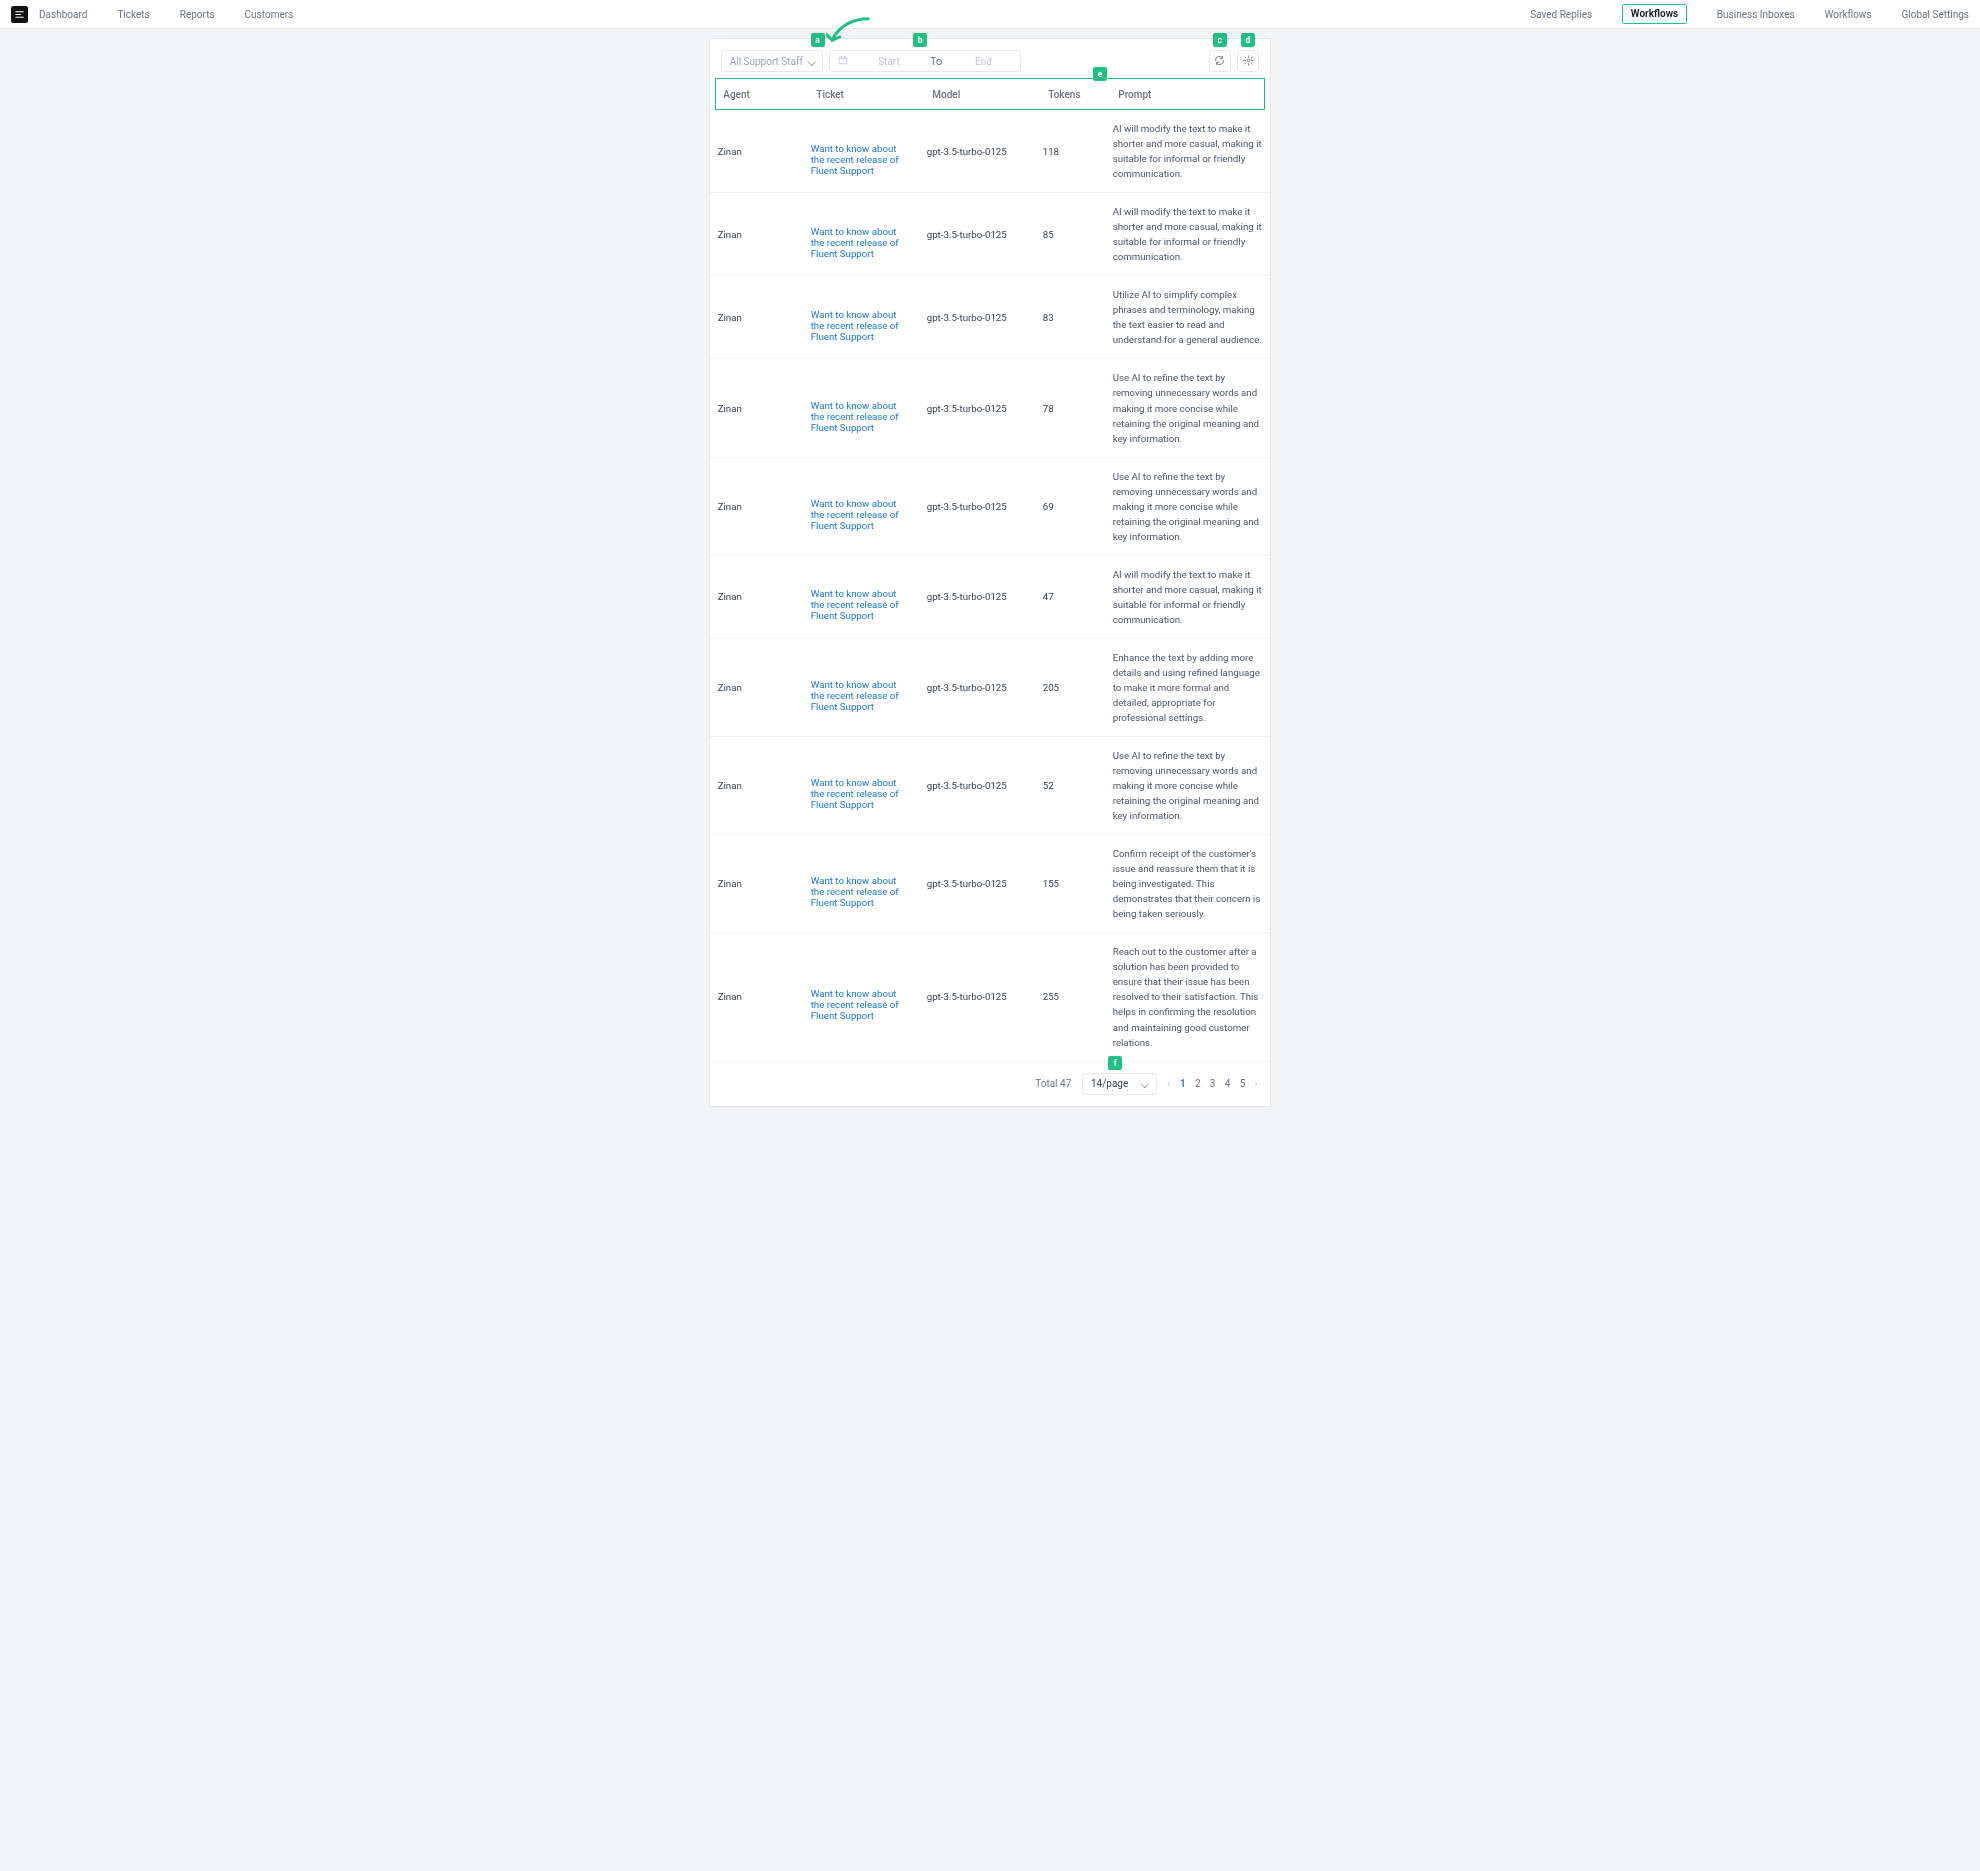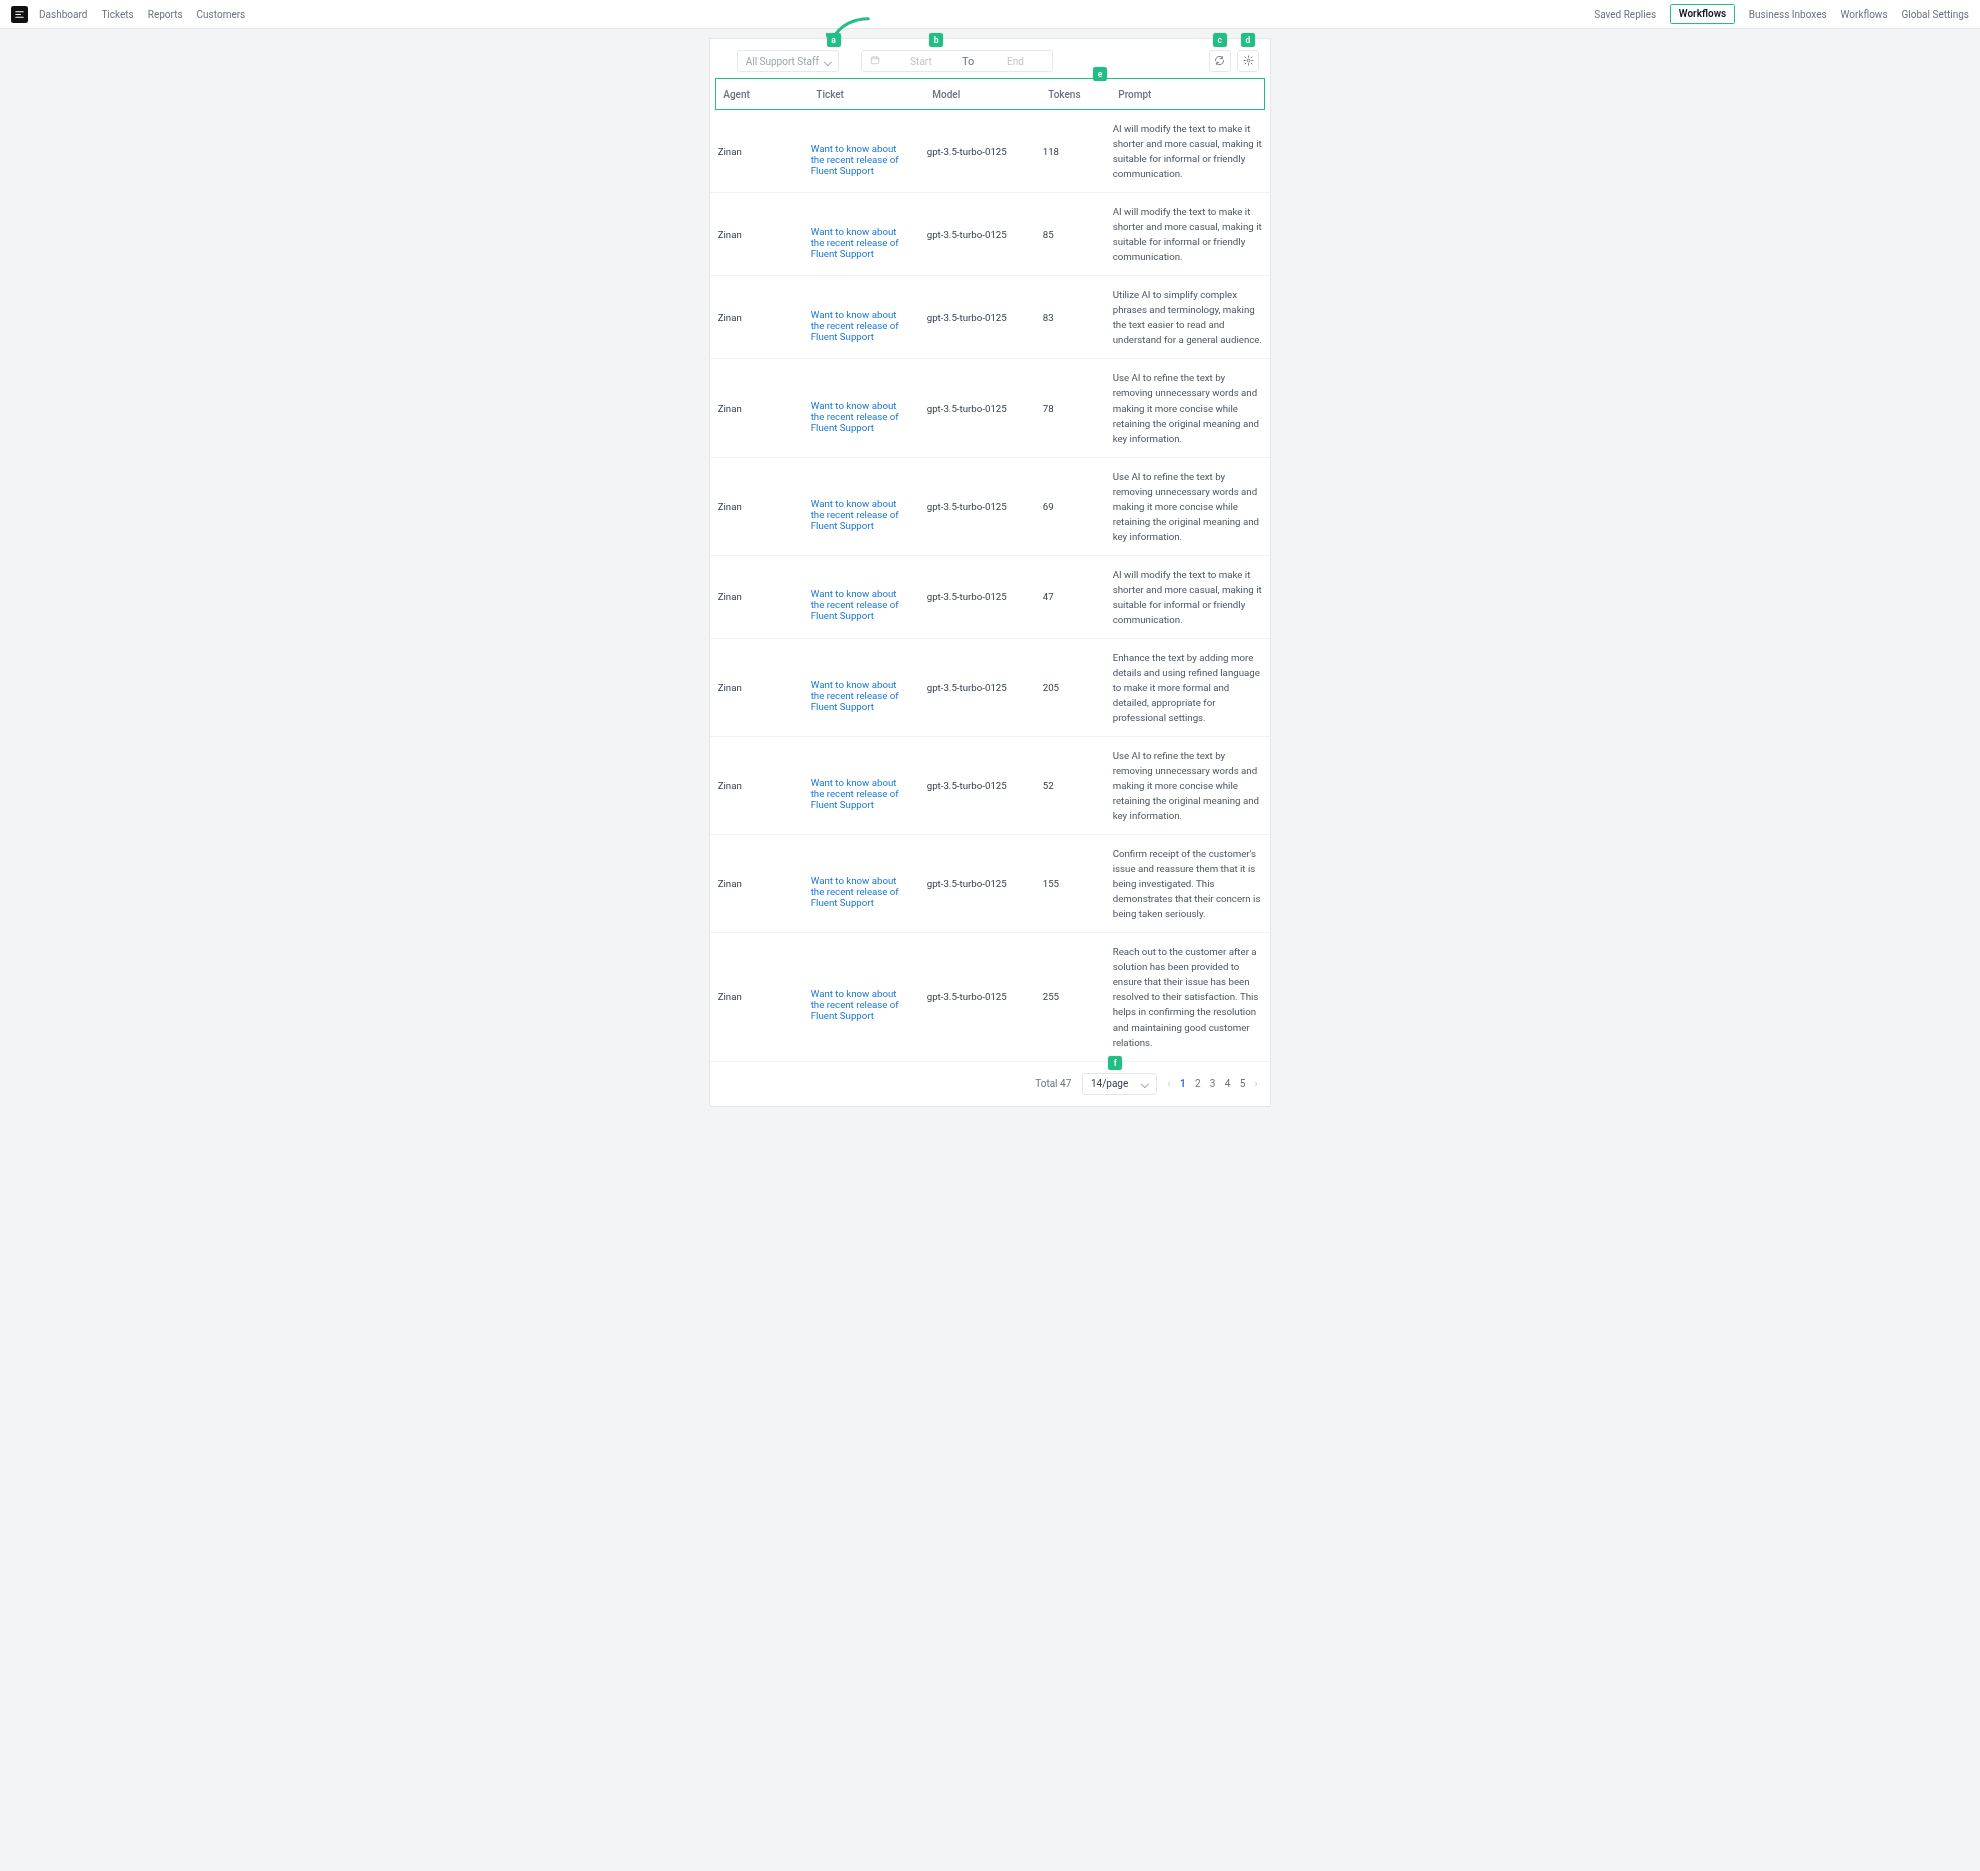--- a/index.html
+++ b/index.html
@@ -21,21 +21,21 @@
   }
   .logo {
     width: 17px; height: 17px;
     background: #111;
     border-radius: 2.3px;
     display:flex; align-items:center; justify-content:center;
   }
   .nav-left, .nav-right {
     display: flex;
     align-items: center;
-    gap: 14px;
+    gap: 30px;
   }
   .nav-right { margin-left: auto; }
   .nav-item {
     color: #6b7280;
     cursor: pointer;
     line-height: 29px;
   }
   .nav-item.highlight {
     color: #111827;
     font-weight: 600;
@@ -84,21 +84,20 @@
   }
   .select-ctl, .date-ctl {
     border: 0.8px solid #e5e7eb;
     border-radius: 3.1px;
     height: 22px;
     display: flex;
     align-items: center;
     padding: 0 7.7px;
     color: #9ca3af;
     background: #fff;
-    margin-left: 16px;
   }
   .select-ctl { width: 102px; justify-content: space-between; }
   .date-ctl { width: 192px; gap: 12px; }
   .date-ctl .ph { color: #c0c4cc; flex:1; text-align:center; }
   .date-ctl .to-lbl { color: #6b7280; font-size:11px; }
   .icon-btn {
     border: 0.8px solid #e5e7eb;
     border-radius: 3.1px;
     width: 22px; height: 22px;
     display:flex; align-items:center; justify-content:center;

